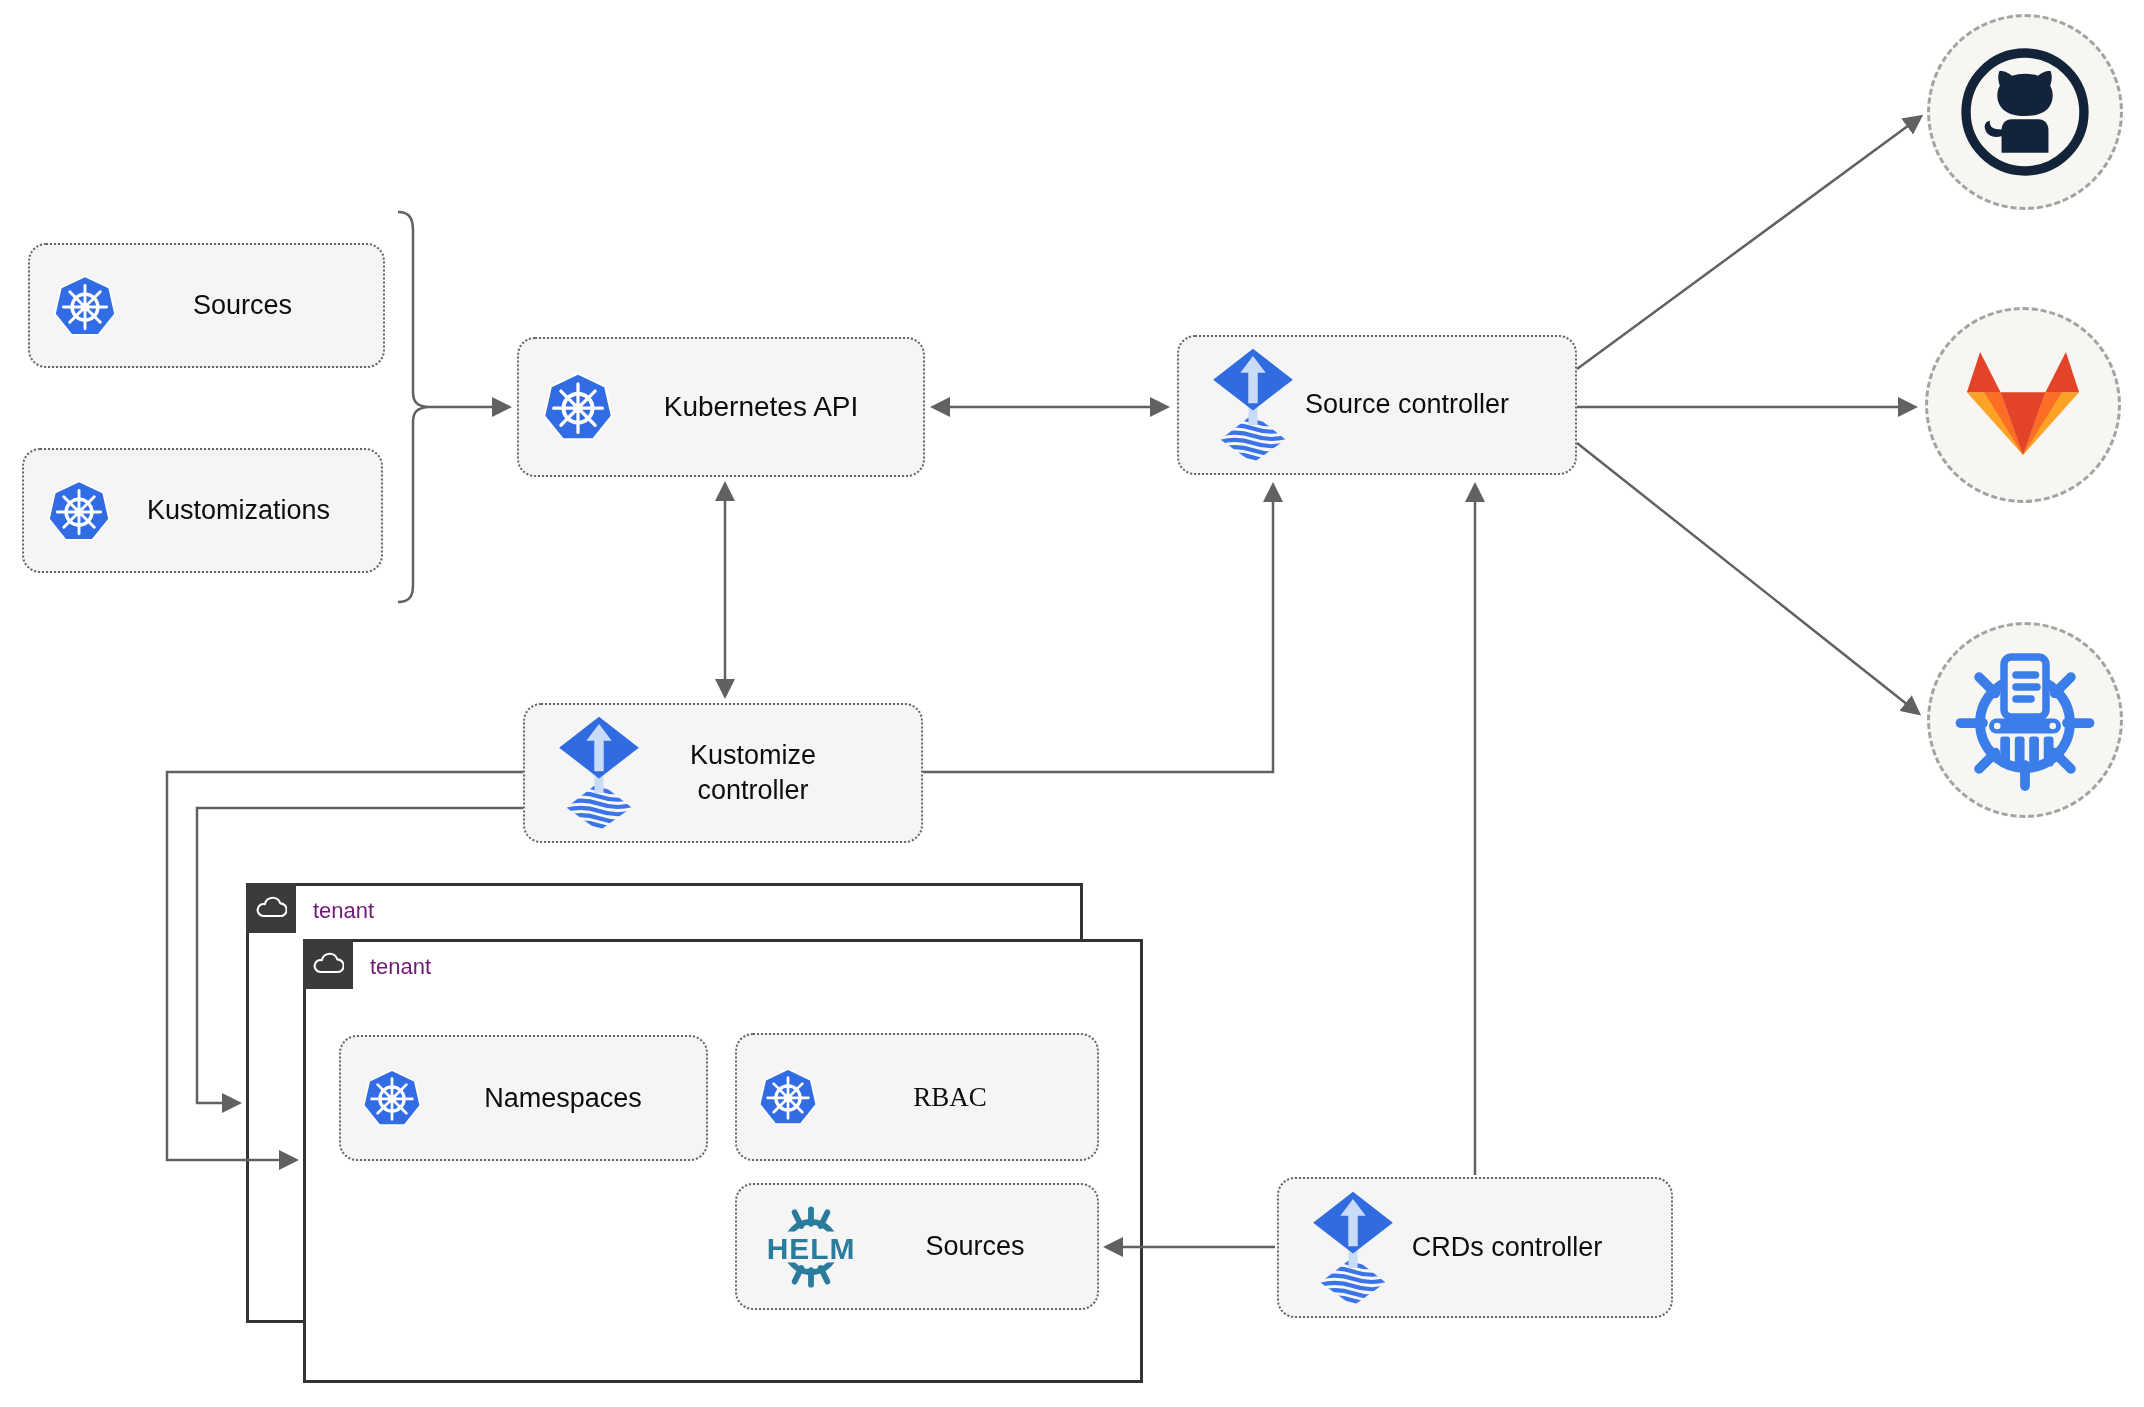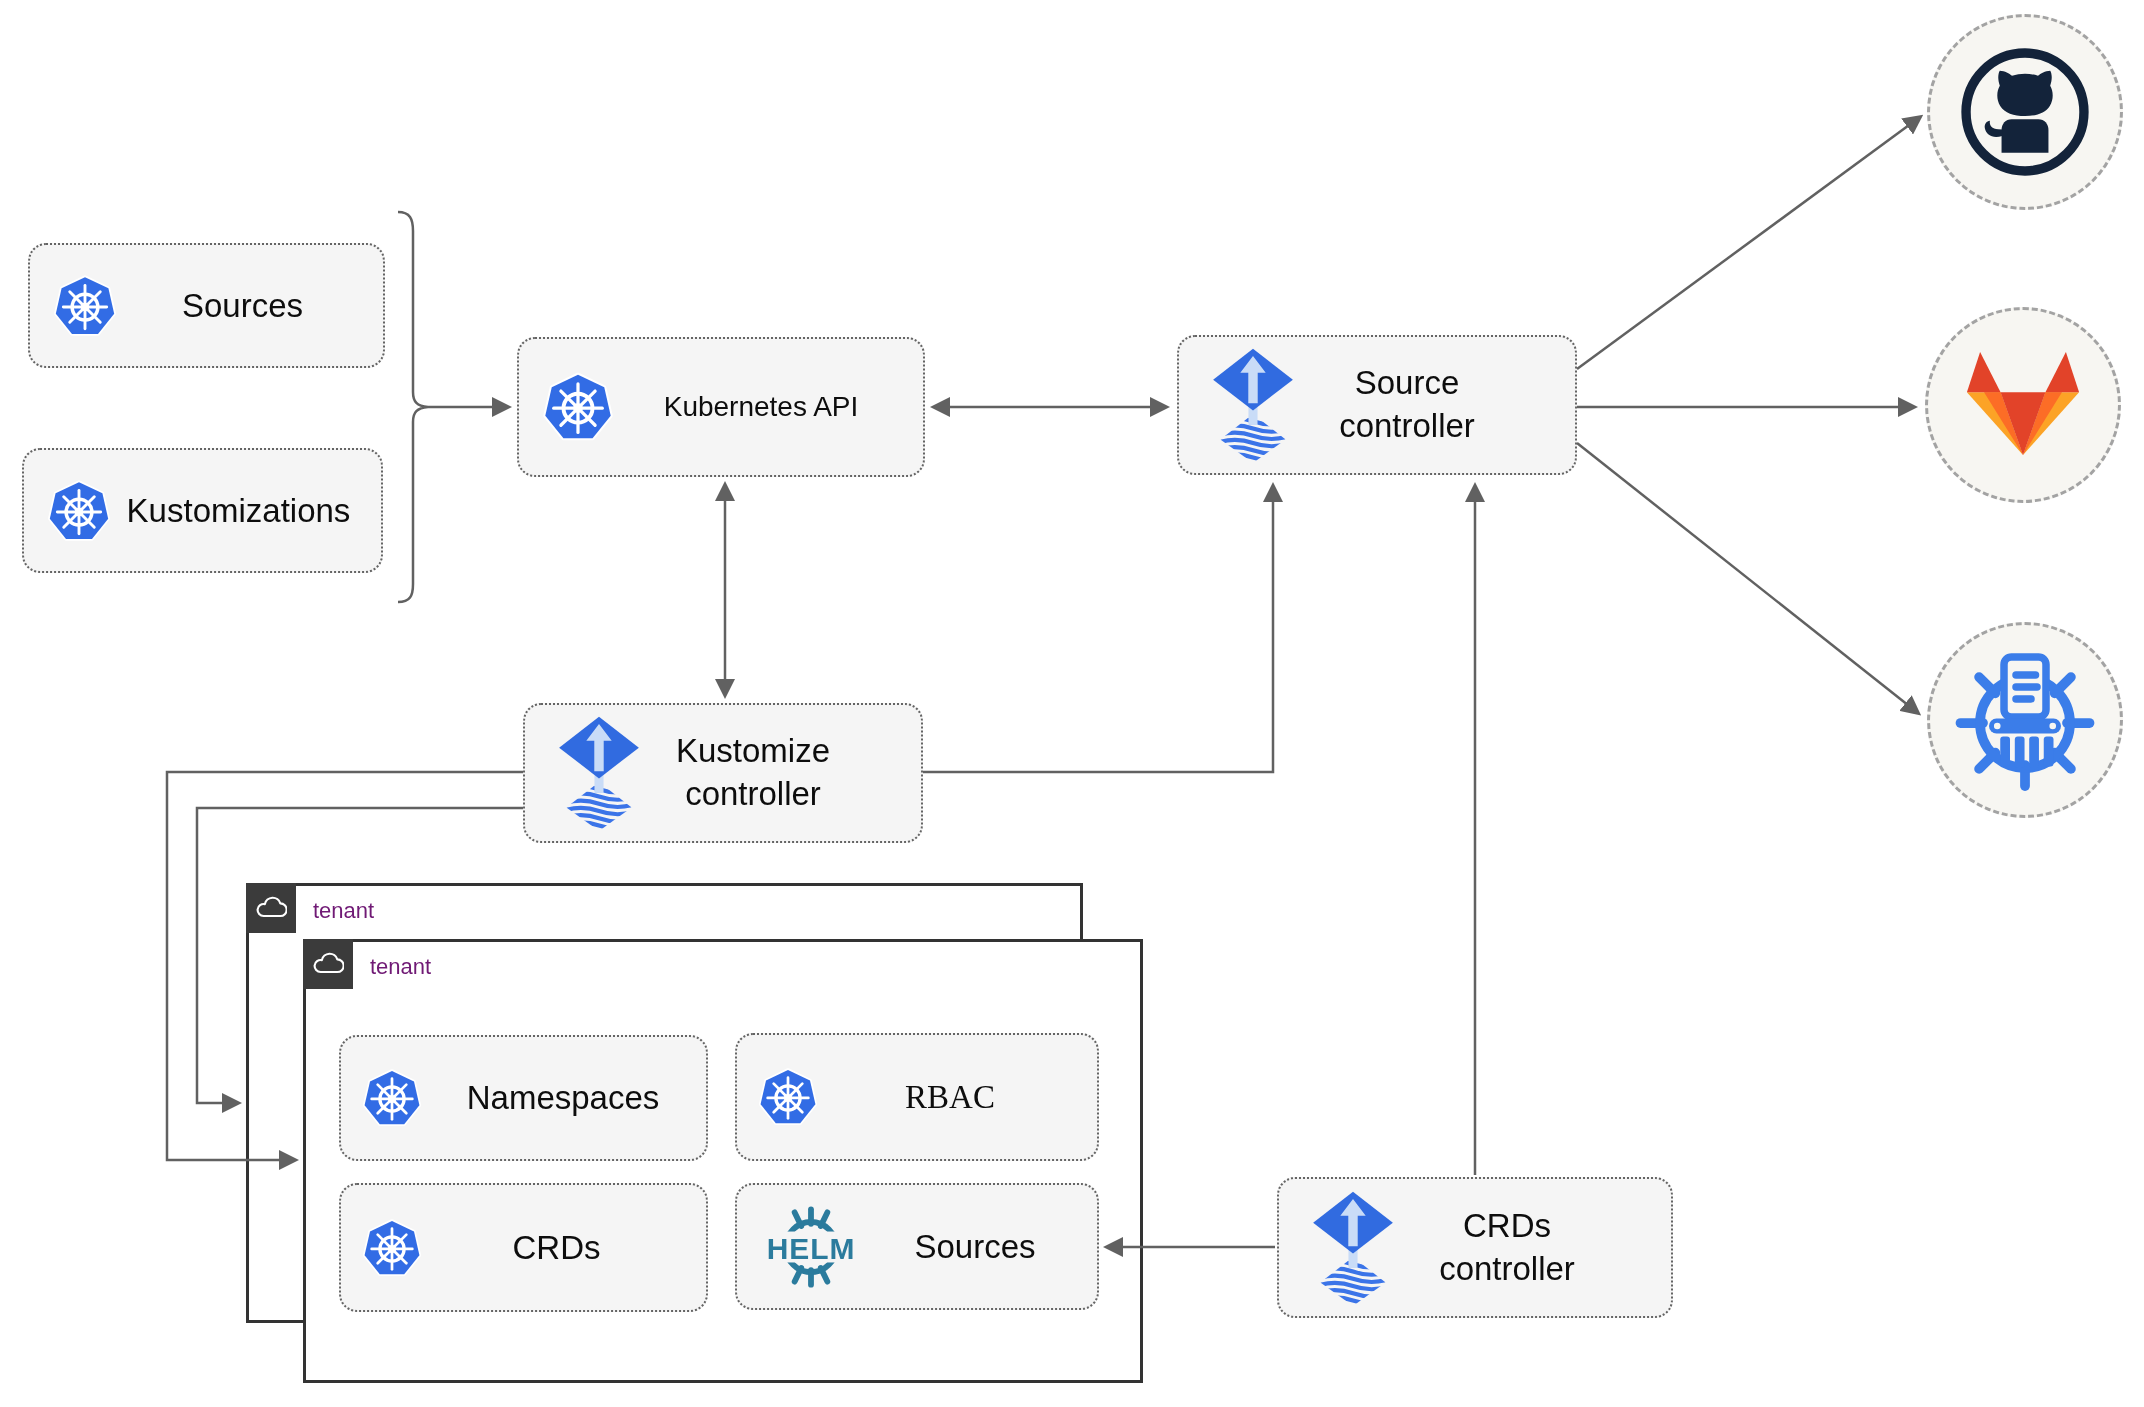--- a/index.html
+++ b/index.html
@@ -3,21 +3,21 @@
 <meta charset="utf-8">
 <style>
   html,body{margin:0;padding:0;background:#ffffff;}
   .canvas{position:relative;width:2144px;height:1407px;background:#ffffff;
           font-family:"Liberation Sans",sans-serif;color:#111;overflow:hidden;}
 
   
   .pill{position:absolute;box-sizing:border-box;background:#f5f5f5;
         border:2px dotted #646464;border-radius:18px;
         display:flex;align-items:center;z-index:3;}
-  .pill .lbl{flex:1;text-align:center;font-size:33px;color:#0d0d0d;padding-right:16px;}
+  .pill .lbl{flex:1;text-align:center;font-size:27px;color:#0d0d0d;padding-right:16px;}
   .pill .lbl.two{line-height:1.3;}
   .ic-k8s{width:66px;height:68px;margin-left:22px;flex:0 0 auto;}
   .ic-k8s.sm{width:62px;height:64px;margin-left:20px;}
   .ic-flux{width:88px;height:116px;margin-left:30px;flex:0 0 auto;}
   .ic-helm{width:116px;height:82px;margin-left:16px;flex:0 0 auto;}
 
   
   .circle{position:absolute;width:196px;height:196px;border-radius:50%;
           background:#f7f6f2;border:3px dashed #a3a3a3;box-sizing:border-box;
           display:flex;align-items:center;justify-content:center;z-index:3;}
@@ -196,26 +196,20 @@
     <div class="lbl">Namespaces</div>
   </div>
 
   <div class="pill" style="left:735px;top:1033px;width:364px;height:128px;font-family:Liberation Serif, serif;">
     <svg class="ic-k8s sm" viewBox="0 0 64 64">
         <use href="#k8s"></use>
       </svg>
     <div class="lbl">RBAC</div>
   </div>
 
-  <div class="pill" style="left:339px;top:1183px;width:369px;height:129px;">
-    <svg class="ic-k8s sm" viewBox="0 0 64 64">
-        <use href="#k8s"></use>
-      </svg>
-    <div class="lbl">CRDs</div>
-  </div>
 
   <div class="pill" style="left:735px;top:1183px;width:364px;height:127px;">
     <svg class="ic-helm" viewBox="0 0 120 84">
       <circle cx="60" cy="42" r="26" fill="none" stroke="#2b7b9d" stroke-width="6"></circle>
       <g stroke="#2b7b9d" stroke-width="6" stroke-linecap="round">
         <line x1="60" y1="18" x2="60" y2="3"></line>
         <line x1="70.1" y1="20.3" x2="76.9" y2="6.2"></line>
           <line x1="49.9" y1="20.3" x2="43.1" y2="6.2"></line>
         <line x1="60" y1="66" x2="60" y2="81"></line>
         <line x1="70.1" y1="63.7" x2="76.9" y2="77.8"></line>

